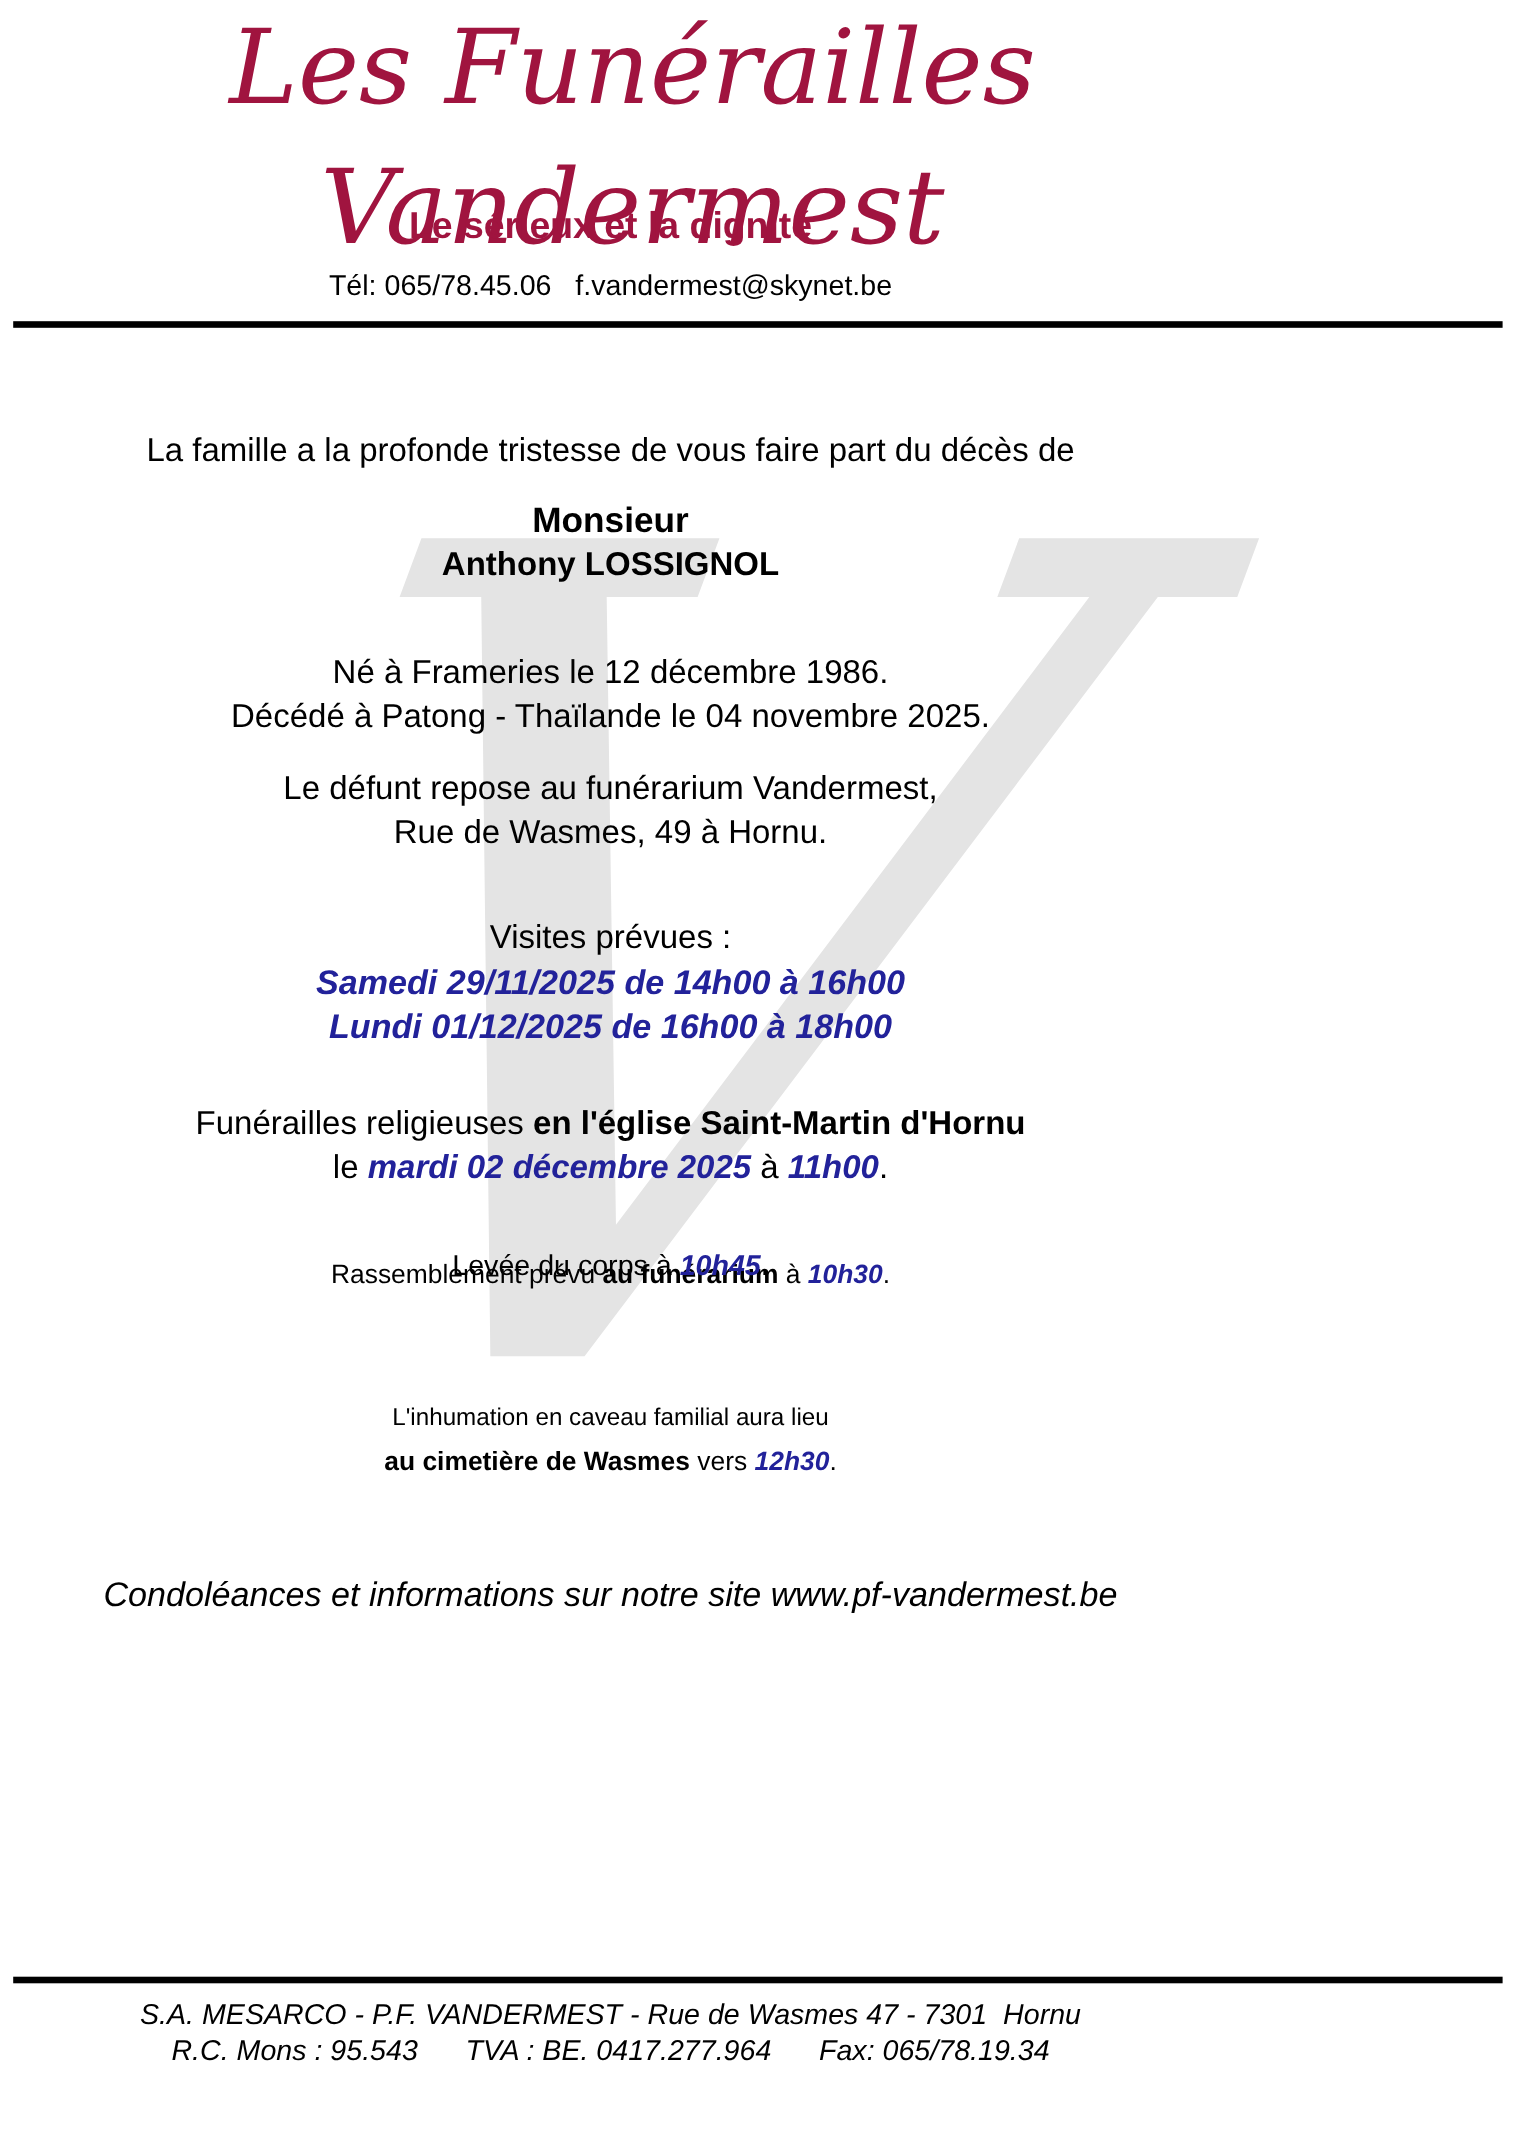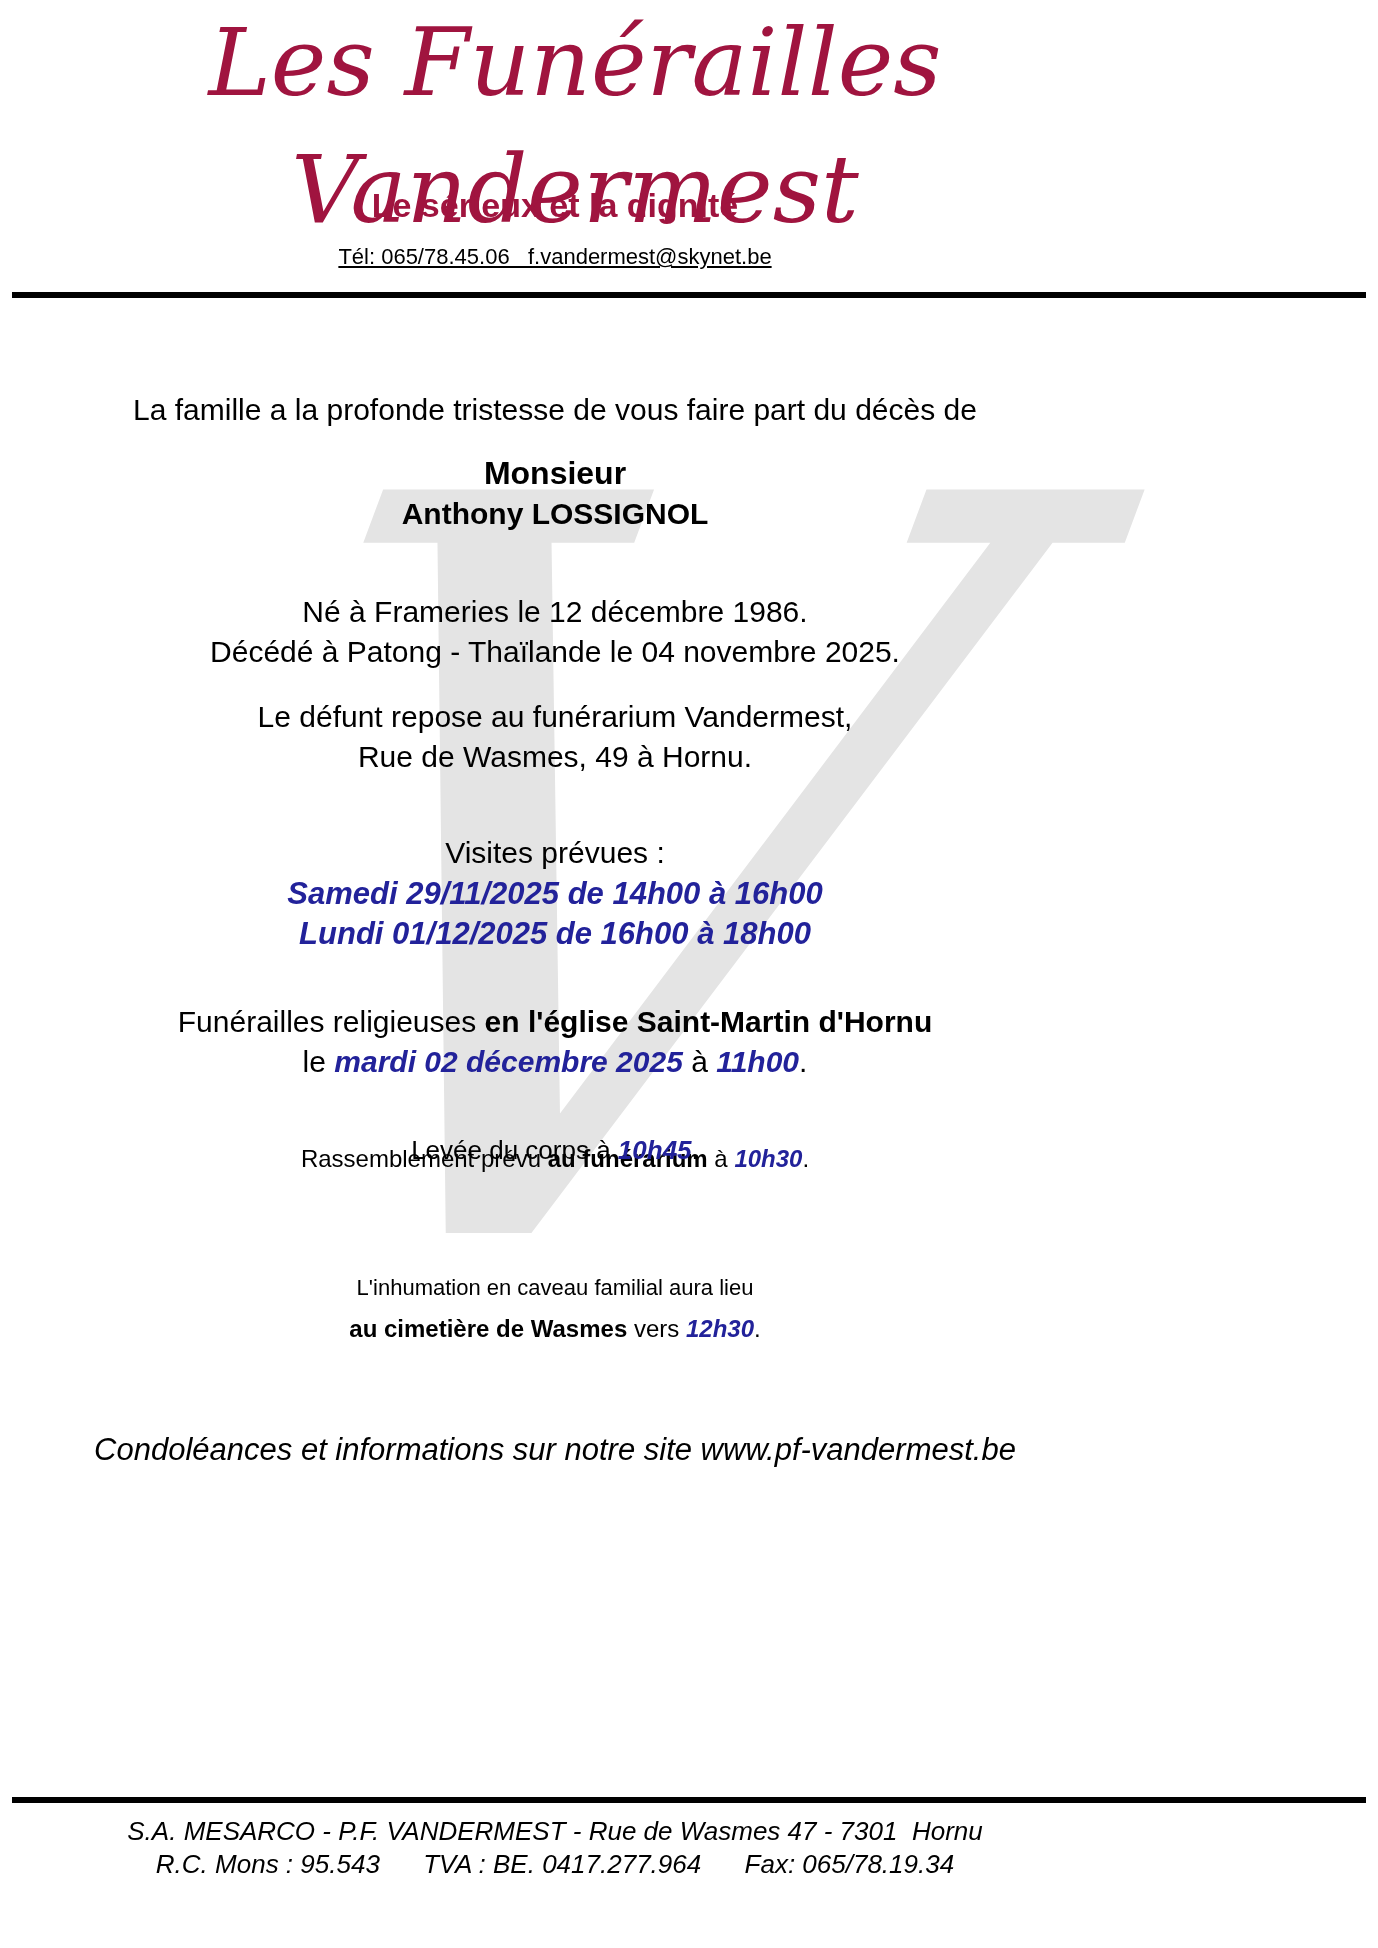--- a/index.html
+++ b/index.html
@@ -17,21 +17,21 @@
     font-size:1020px;line-height:1;color:var(--watermark,#E5E5E5);
     transform:skewX(-10deg);
   }
 
   
   .al{position:absolute;left:0;width:1110px;text-align:center;z-index:1;}
   .pre{white-space:pre;}
 
   .l-title{top:0px;font-family:"DejaVu Serif",serif;font-style:italic;font-size:94px;line-height:1.35;color:var(--brand,#A0143F);margin-left:20px;}
   .l-tagline{top:186px;font-size:34px;font-weight:bold;color:var(--brand,#A0143F);}
-  .l-contact{top:244px;font-size:22px;text-decoration:underline;}
+  .l-contact{top:244px;font-size:26px;}
 
   .rule{position:absolute;left:12px;width:1354px;height:6px;background:var(--rule,#000);z-index:1;}
   .rule-top{top:292px;}
   .rule-bottom{top:1797px;}
 
   .l-intro{top:393px;font-size:30px;}
   .l-civility{top:455px;font-size:32px;font-weight:bold;}
   .l-name{top:497px;font-size:30px;font-weight:bold;}
 
   .l-birth{top:592px;font-size:30px;line-height:40px;}

